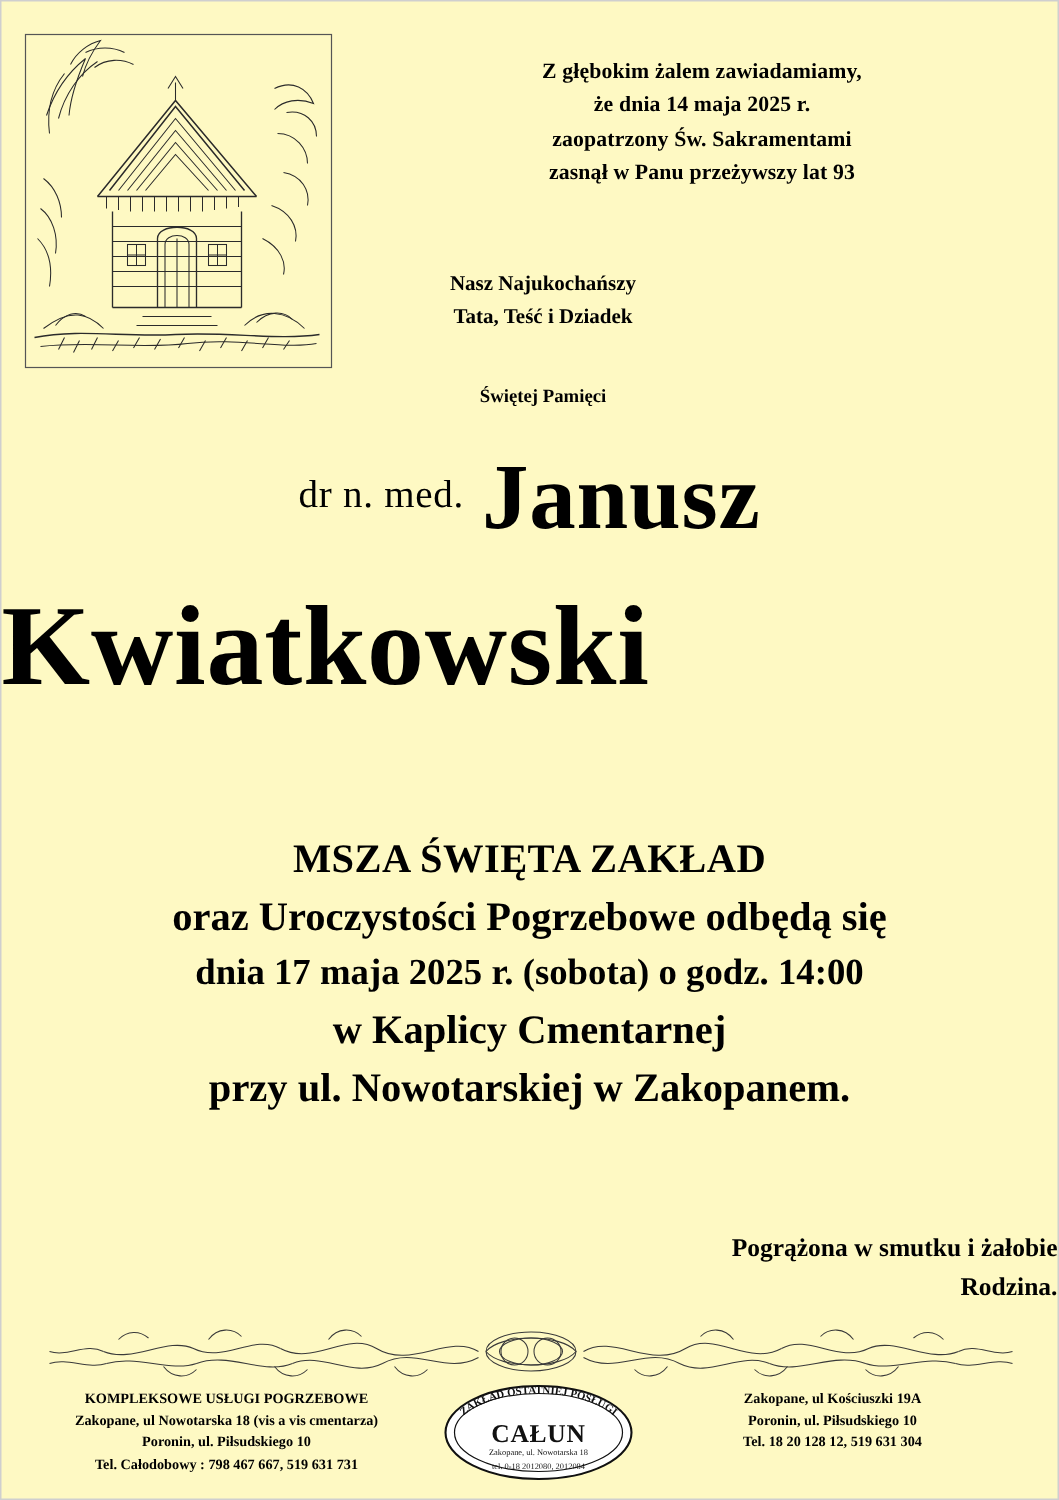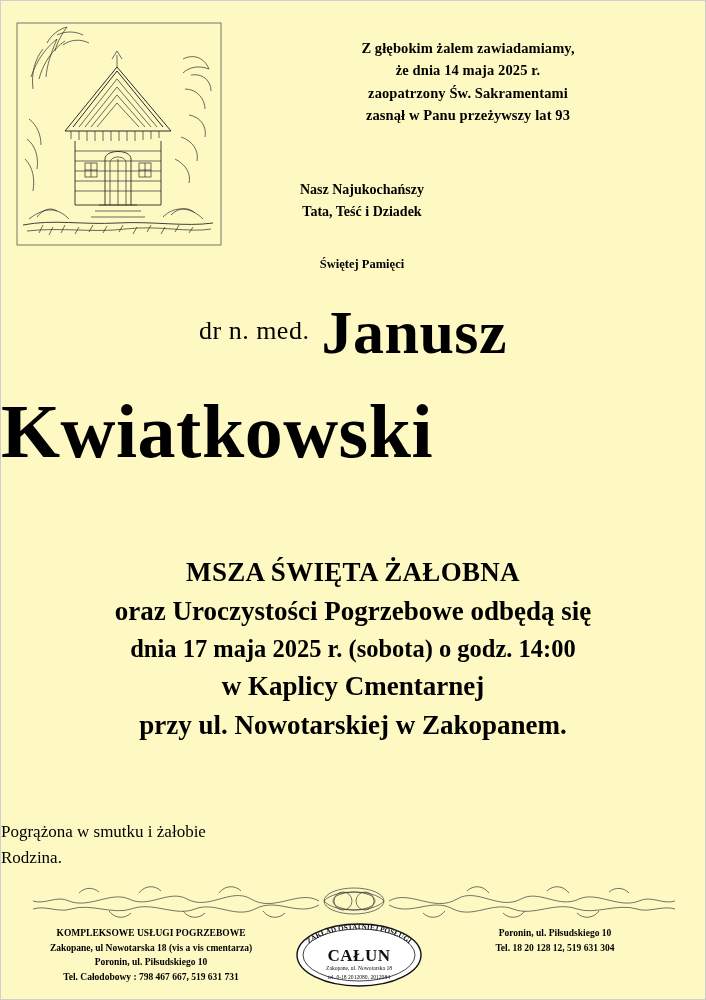--- a/index.html
+++ b/index.html
@@ -117,23 +117,23 @@
   .service .s-head { font-size: 27px; letter-spacing: 0.3px; }
   .service .s-line { font-size: 27px; }
   .service .s-line.tight { font-size: 24.5px; }
 
   
   .closing {
     position: absolute;
     left: 0;
     right: 0;
     top: 818px;
-    text-align: left;
+    text-align: right;
     font-size: 17px;
-    font-weight: normal;
+    font-weight: bold;
     line-height: 1.5;
   }
 
   
   .divider {
     position: absolute;
     left: 18px;
     top: 878px;
     width: 670px;
     height: 44px;
@@ -251,21 +251,21 @@
   </div>
 
   <div class="memory">Świętej Pamięci</div>
 
   <div class="name-line-1">
     <span class="title-prefix">dr n. med.</span><span class="first-name">Janusz</span>
   </div>
   <div class="surname">Kwiatkowski</div>
 
   <div class="service">
-    <div class="s-head">MSZA ŚWIĘTA ŻAŁOBNA</div>
+    <div class="s-head">MSZA ŚWIĘTA ZAKŁAD</div>
     <div class="s-line">oraz Uroczystości Pogrzebowe odbędą się</div>
     <div class="s-line tight">dnia 17 maja 2025 r. (sobota) o godz. 14:00</div>
     <div class="s-line">w Kaplicy Cmentarnej</div>
     <div class="s-line">przy ul. Nowotarskiej w Zakopanem.</div>
   </div>
 
   <div class="closing">
     <div>Pogrążona w smutku i żałobie</div>
     <div>Rodzina.</div>
   </div>
@@ -327,17 +327,18 @@
       <text font-family="'Liberation Serif', serif" font-size="7.2" font-weight="bold" fill="#111">
         <textPath href="#arcTop" startOffset="50%" text-anchor="middle">ZAKŁAD OSTATNIEJ POSŁUGI</textPath>
       </text>
       <text x="70" y="40" text-anchor="middle" font-family="'Liberation Serif', serif" font-size="17" font-weight="bold" fill="#111" letter-spacing="0.5">CAŁUN</text>
       <text x="70" y="49" text-anchor="middle" font-family="'Liberation Serif', serif" font-size="5.6" fill="#111">Zakopane, ul. Nowotarska 18</text>
       <text x="70" y="58" text-anchor="middle" font-family="'Liberation Serif', serif" font-size="5.6" fill="#111">tel. 0-18 2012080, 2012084</text>
     </svg>
   </div>
 
   <div class="footer-right">
+    <div>Zakopane, ul Kościuszki 19A</div>
     <div>Poronin, ul. Piłsudskiego 10</div>
     <div>Tel. 18 20 128 12, 519 631 304</div>
   </div>
 
 </div>
 
 </body></html>

